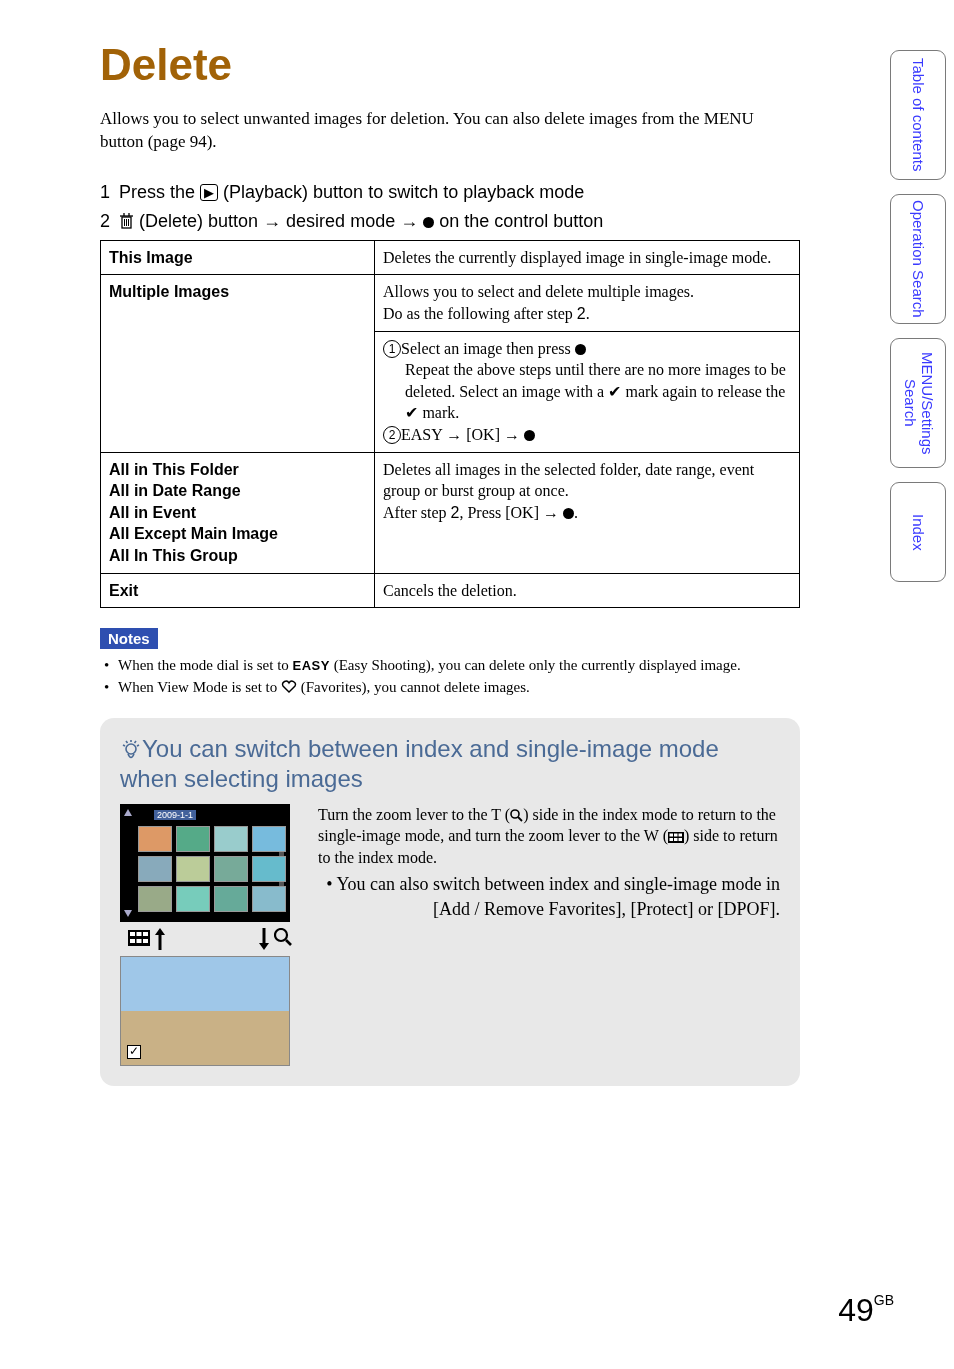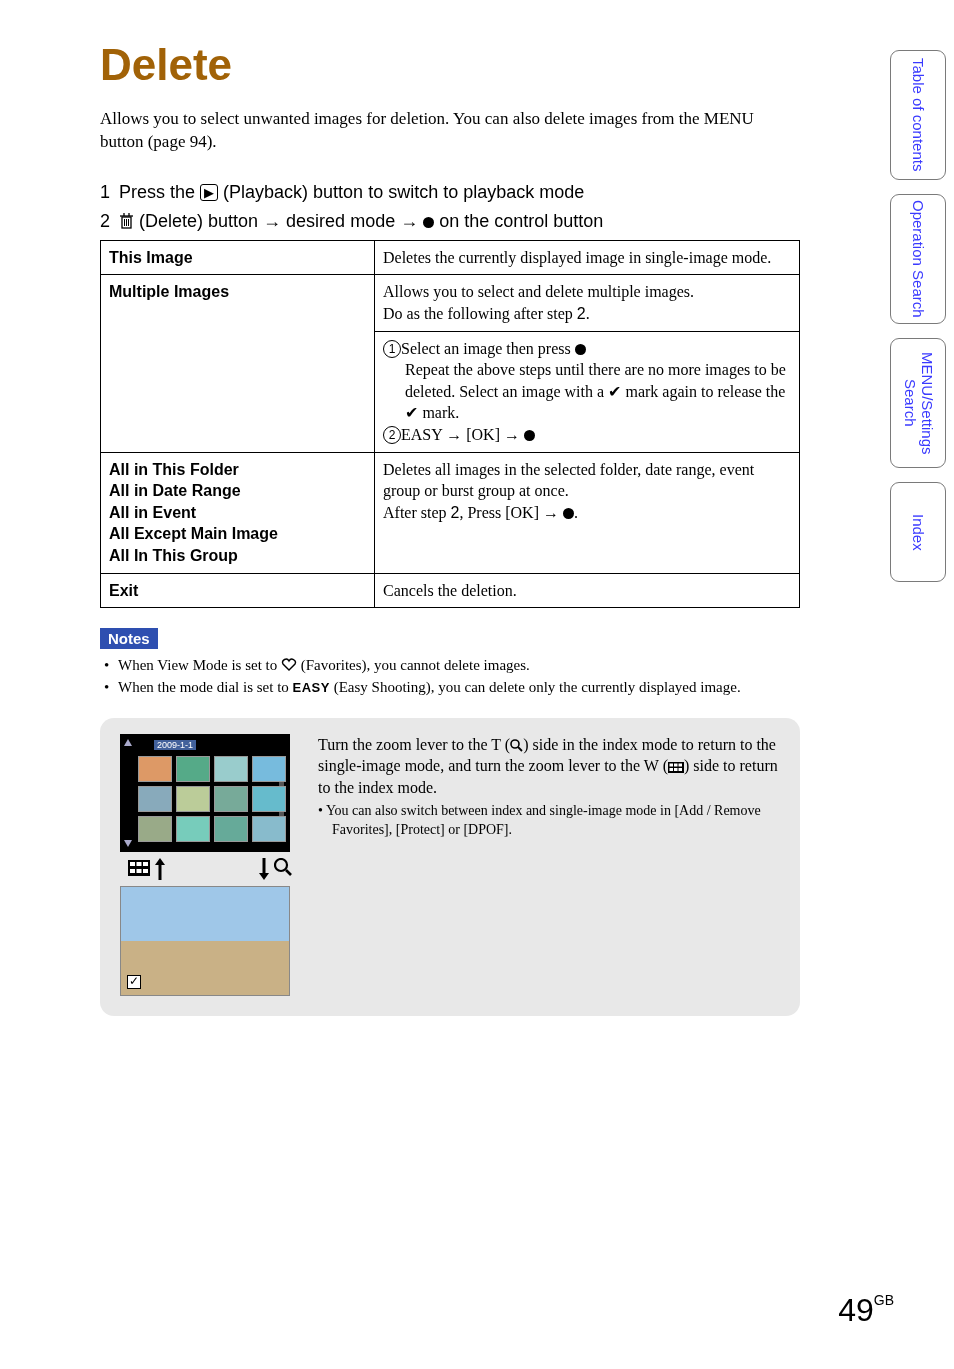--- a/index.html
+++ b/index.html
@@ -54,21 +54,21 @@
     background:#e8e8e8; border-radius:14px; padding:16px 20px 20px 20px;
     margin-top:20px; width:700px;
   }
   .tip-title {
     color:#4a6a95; font-family: Arial,Helvetica,sans-serif; font-size:24px;
     line-height:1.25; margin-bottom:10px;
   }
   .tip-body { display:flex; gap:18px; }
   .tip-img-col { width:180px; flex:0 0 180px; }
   .tip-text { font-size:16px; line-height:1.35; }
-  .tip-text .small { font-size:14px; padding-left:14px; text-indent:-14px; margin-top:4px;}
+  .tip-text .small { font-size:18px; padding-left:14px; text-indent:-14px; margin-top:4px;text-align:right;}
   .thumbgrid {
     width:170px; height:118px; background:#000; padding:6px; position:relative;
   }
   .thumbgrid .cell {
     position:absolute; width:34px; height:26px; background:#3b7; border:1px solid #999;
   }
   .arrow-row { display:flex; justify-content:space-between; align-items:center; padding:6px 8px;}
   .single-photo {
     width:170px; height:110px; background:linear-gradient(#9fc7e8 50%, #c9b186 50%);
     position:relative; border:1px solid #888;
@@ -183,27 +183,38 @@
   </tr>
   <tr>
     <td class="k">Exit</td>
     <td>Cancels the deletion.</td>
   </tr>
 </tbody>
   </table>
 
 <div class="notes-badge">Notes</div>
 <ul class="note-list">
+  <li><span>When the mode dial is set to </span><span class="easy">EASY</span><span> (Easy Shooting), you can delete only the currently displayed image.</span></li>
   <li><span>When View Mode is set to </span><svg class="icon" width="16" height="14">
         <path d="M8 12 L2 6 A3 3 0 0 1 8 3 A3 3 0 0 1 14 6 Z" fill="none" stroke="#000" stroke-width="1.4"></path>
       </svg><span> (Favorites), you cannot delete images.</span></li>
-  <li><span>When the mode dial is set to </span><span class="easy">EASY</span><span> (Easy Shooting), you can delete only the currently displayed image.</span></li>
 </ul>
 
 <div class="tip-box">
+  <div class="tip-title">
+    <svg class="bulb" viewBox="0 0 22 22">
+        <circle cx="11" cy="10" r="5" fill="none" stroke="#4a6a95" stroke-width="1.6"></circle>
+        <line x1="11" y1="1" x2="11" y2="3" stroke="#4a6a95" stroke-width="1.6"></line>
+        <line x1="3" y1="6" x2="5" y2="7" stroke="#4a6a95" stroke-width="1.6"></line>
+        <line x1="19" y1="6" x2="17" y2="7" stroke="#4a6a95" stroke-width="1.6"></line>
+        <line x1="6" y1="2" x2="7.5" y2="4" stroke="#4a6a95" stroke-width="1.6"></line>
+        <line x1="16" y1="2" x2="14.5" y2="4" stroke="#4a6a95" stroke-width="1.6"></line>
+        <path d="M8 15 Q11 22 14 15" fill="none" stroke="#4a6a95" stroke-width="1.6"></path>
+      </svg><span>You can switch between index and single-image mode when selecting images</span>
+  </div>
   <div class="tip-body">
     <div class="tip-img-col">
       <div class="thumbgrid">
         <span class="date-label">2009-1-1</span>
         <div class="varrow va-up"></div>
         <div class="varrow va-dn"></div>
         <div class="scroll">
             <i></i>
           </div>
         <div class="cell" style="left:18px; top:22px; background:#d96;"></div>

